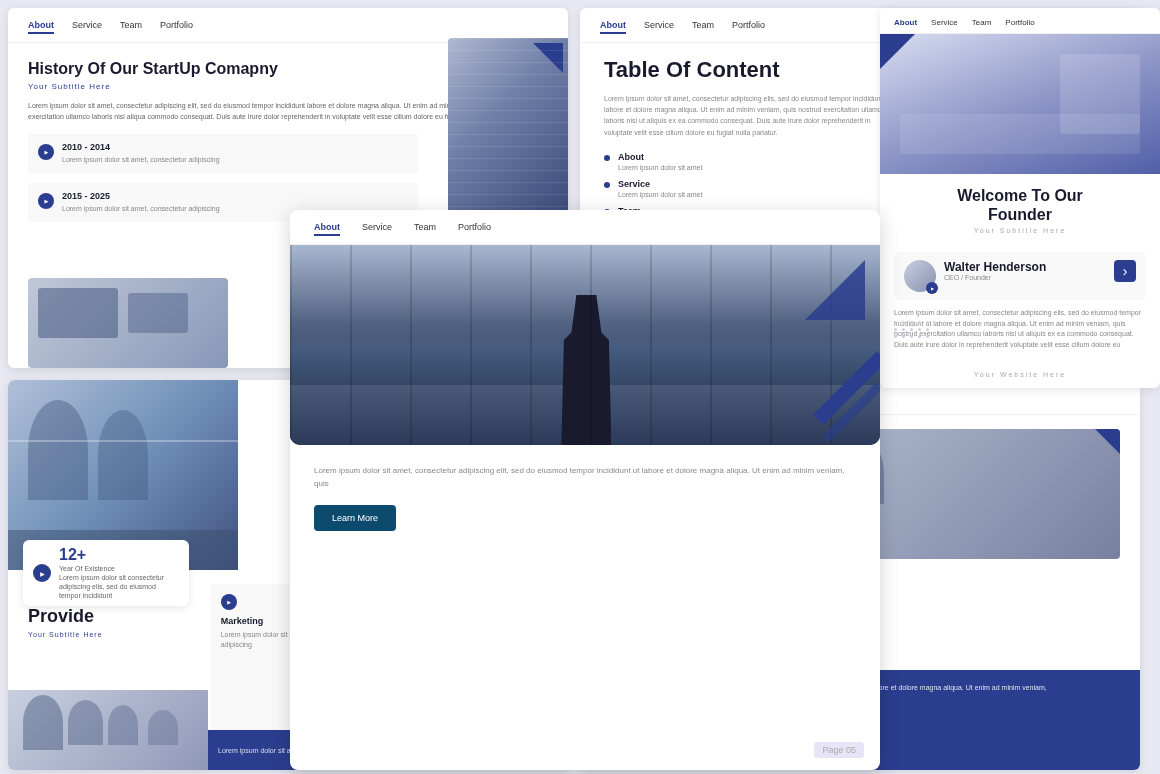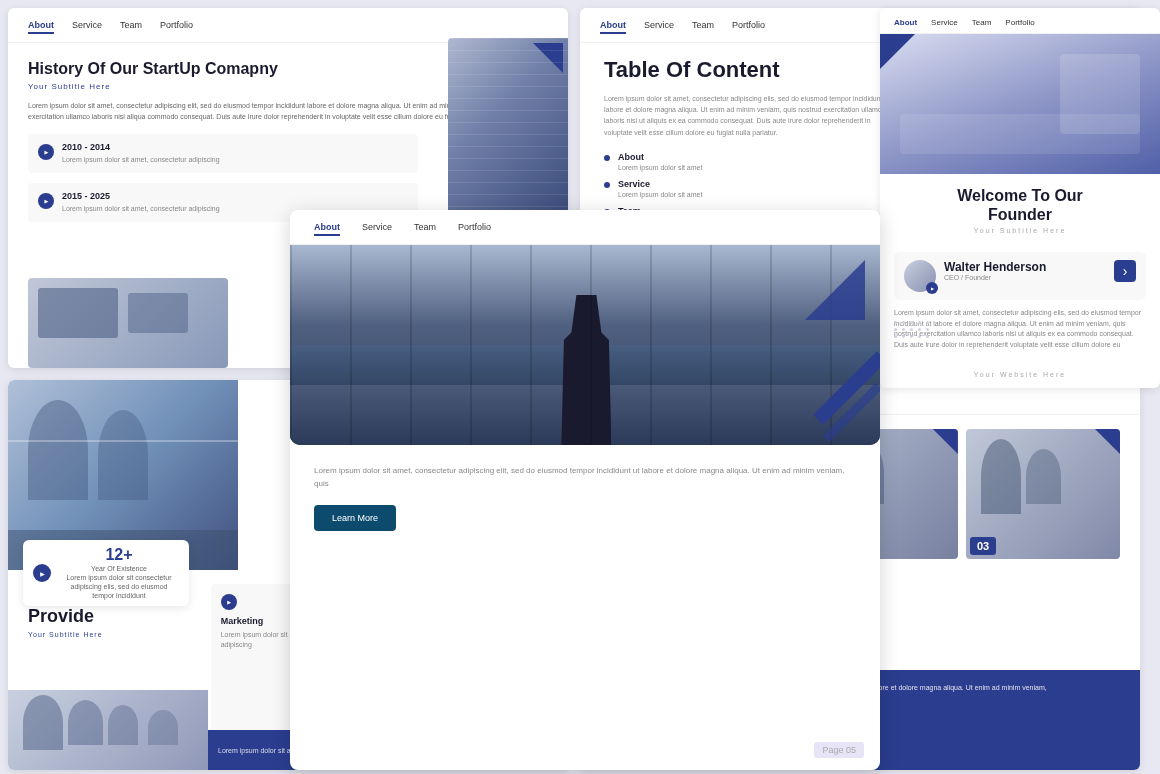--- a/index.html
+++ b/index.html
@@ -361,21 +361,20 @@
       left: 20px;
       top: 130px;
       display: flex;
       align-items: center;
       gap: 8px;
       background: #fff;
       border-radius: 6px;
       padding: 6px 10px;
       box-shadow: 0 2px 8px rgba(0,0,0,0.1);
       z-index: 5;
-      text-align: center;
     }
     .stat-badge .play-btn {
       width: 18px;
       height: 18px;
       background: #2b3d8f;
       border-radius: 50%;
       display: flex;
       align-items: center;
       justify-content: center;
     }
@@ -977,29 +976,20 @@
     <div class="right-col">
       <div class="team-photo">
         <div class="img-bg" style="background:linear-gradient(135deg, #b0bcd0 0%, #7880a0 100%);">
 
           <div style="position:absolute;top:10px;left:10px;width:35px;height:70px;background:rgba(40,60,100,0.4);border-radius:50% 50% 0 0;"></div>
           <div style="position:absolute;top:15px;left:50px;width:30px;height:60px;background:rgba(40,60,100,0.35);border-radius:50% 50% 0 0;"></div>
         </div>
         <div class="num-badge">02</div>
         <div class="deco-tri"></div>
       </div>
-      <div class="team-photo">
-        <div class="img-bg" style="background:linear-gradient(135deg, #c0c8d8 0%, #8088a8 100%);">
-
-          <div style="position:absolute;top:10px;left:15px;width:40px;height:75px;background:rgba(40,60,90,0.4);border-radius:50% 50% 0 0;"></div>
-          <div style="position:absolute;top:20px;left:60px;width:35px;height:55px;background:rgba(40,60,90,0.3);border-radius:50% 50% 0 0;"></div>
-        </div>
-        <div class="num-badge">03</div>
-        <div class="deco-tri"></div>
-      </div>
     </div>
   </div>
 
   <div style="position:absolute;bottom:0;left:0;right:0;height:100px;background:#2b3d8f;padding:12px 20px;">
     <div style="font-size:7px;color:rgba(255,255,255,0.85);line-height:1.6;">Lorem ipsum dolor sit, consectetur adipiscing elit, sed do eiusmod tempor incididunt ut labore et dolore magna aliqua. Ut enim ad minim veniam,</div>
   </div>
 </div>
 
 <div class="slide-welcome">
   <div class="nav-bar">

